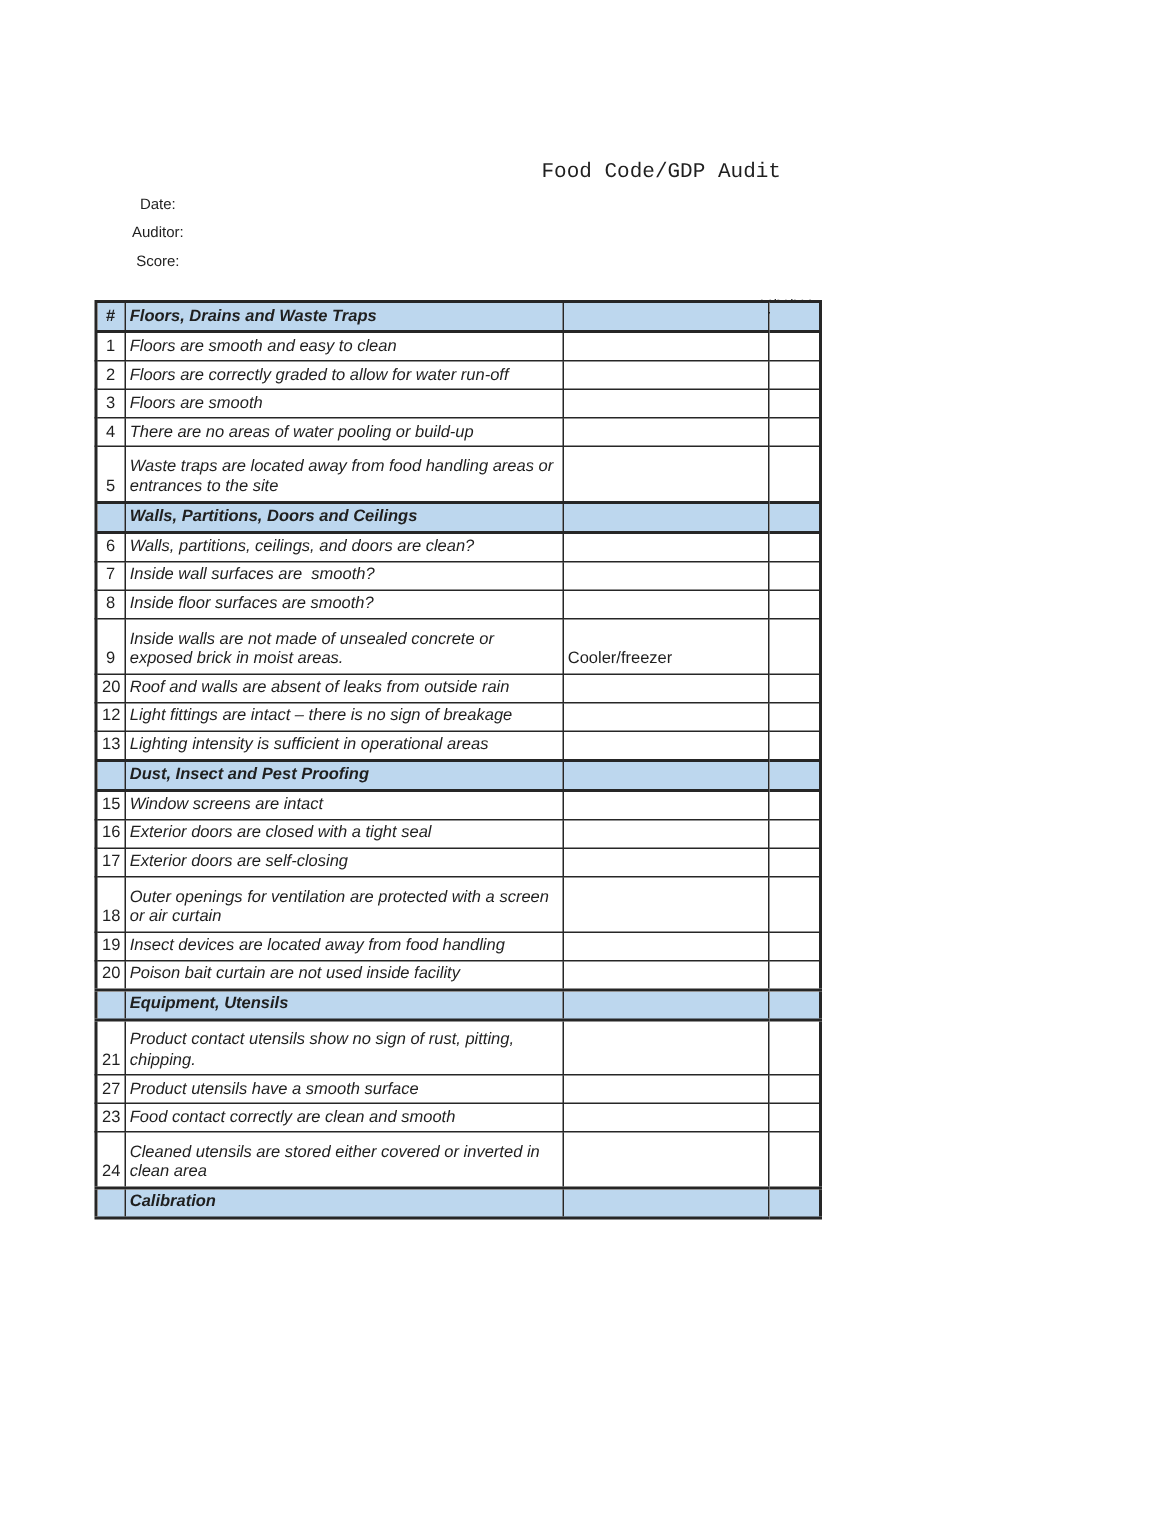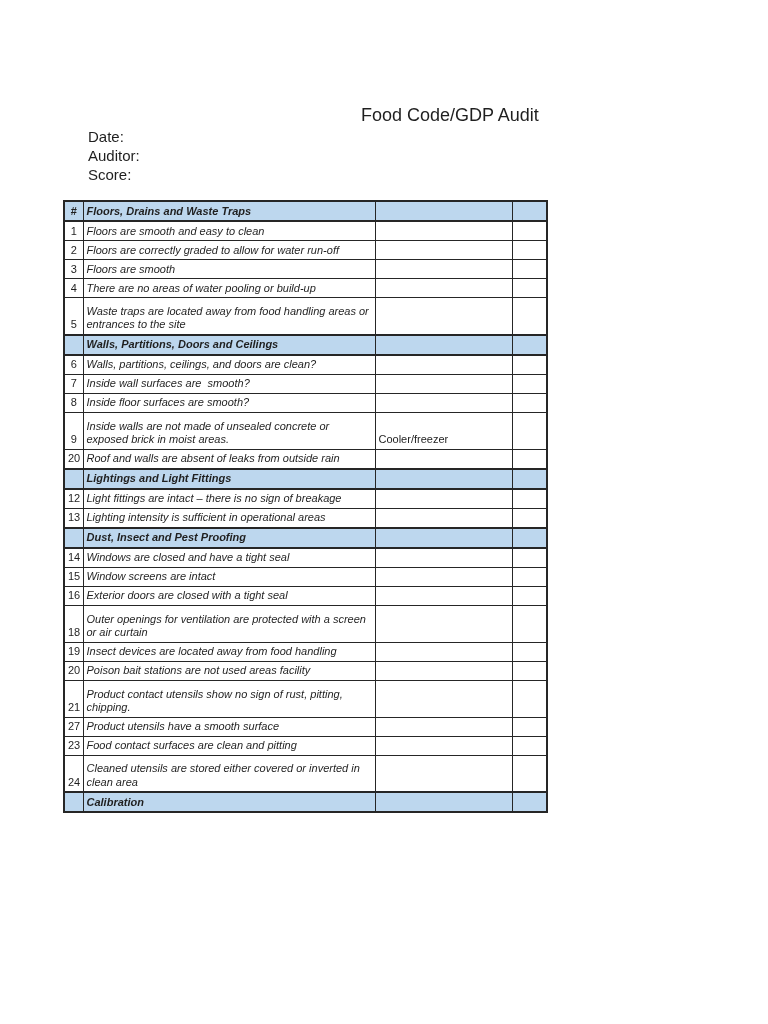--- a/index.html
+++ b/index.html
@@ -2,25 +2,25 @@
 <html><head>
 <meta charset="utf-8">
 <style>
   html,body { margin:0; padding:0; }
   body {
     width:768px; height:1024px; background:#ffffff; position:relative;
     font-family:"Liberation Sans", sans-serif; color:#1f1f1f; overflow:hidden;
   }
   .page-title {
     position:absolute; top:106px; left:361px;
-    font-size:18px; line-height:18px; white-space:nowrap;
+    font-size:14px; line-height:18px; white-space:nowrap;font-family:Liberation Mono, monospace;
   }
   .meta-block {
     position:absolute; top:127px; left:88px;
-    font-size:15px; line-height:19px;
+    font-size:10px; line-height:19px;text-align:center;
   }
   .yna-label {
     position:absolute; top:197px; left:507px; width:39px;
     overflow:hidden; white-space:nowrap;
     font-size:11px; line-height:14px;text-decoration:underline;
   }
   table.audit {
     position:absolute; top:200px; left:63px; width:483px;
     border-collapse:collapse; table-layout:fixed;
     font-size:11px; border:2px solid #262626;
@@ -128,95 +128,95 @@
         <td class="c-desc">Inside walls are not made of unsealed concrete or exposed brick in moist areas.</td>
         <td class="c-comment">Cooler/freezer</td>
         <td class="c-resp"></td>
       </tr>
       <tr>
         <td class="c-num">20</td>
         <td class="c-desc">Roof and walls are absent of leaks from outside rain</td>
         <td class="c-comment"></td>
         <td class="c-resp"></td>
       </tr>
-      <tr class="section">
-        <td class="c-num"></td>
-        <td class="c-desc">Lightings and Light Fittings</td>
-        <td class="c-comment"></td>
-        <td class="c-resp"></td>
-      </tr>
       <tr>
         <td class="c-num">12</td>
         <td class="c-desc">Light fittings are intact – there is no sign of breakage</td>
         <td class="c-comment"></td>
         <td class="c-resp"></td>
       </tr>
       <tr>
         <td class="c-num">13</td>
         <td class="c-desc">Lighting intensity is sufficient in operational areas</td>
         <td class="c-comment"></td>
         <td class="c-resp"></td>
       </tr>
       <tr class="section">
         <td class="c-num"></td>
         <td class="c-desc">Dust, Insect and Pest Proofing</td>
         <td class="c-comment"></td>
         <td class="c-resp"></td>
       </tr>
       <tr>
-        <td class="c-num">14</td>
-        <td class="c-desc">Windows are closed and have a tight seal</td>
-        <td class="c-comment"></td>
-        <td class="c-resp"></td>
-      </tr>
-      <tr>
         <td class="c-num">15</td>
         <td class="c-desc">Window screens are intact</td>
         <td class="c-comment"></td>
         <td class="c-resp"></td>
       </tr>
       <tr>
         <td class="c-num">16</td>
         <td class="c-desc">Exterior doors are closed with a tight seal</td>
         <td class="c-comment"></td>
         <td class="c-resp"></td>
       </tr>
+      <tr>
+        <td class="c-num">17</td>
+        <td class="c-desc">Exterior doors are self-closing</td>
+        <td class="c-comment"></td>
+        <td class="c-resp"></td>
+      </tr>
       <tr style="height: 37px;">
         <td class="c-num">18</td>
         <td class="c-desc">Outer openings for ventilation are protected with a screen or air curtain</td>
         <td class="c-comment"></td>
         <td class="c-resp"></td>
       </tr>
       <tr>
         <td class="c-num">19</td>
         <td class="c-desc">Insect devices are located away from food handling</td>
         <td class="c-comment"></td>
         <td class="c-resp"></td>
       </tr>
       <tr>
         <td class="c-num">20</td>
-        <td class="c-desc">Poison bait stations are not used areas facility</td>
+        <td class="c-desc">Poison bait curtain are not used inside facility</td>
+        <td class="c-comment"></td>
+        <td class="c-resp"></td>
+      </tr>
+      <tr class="section">
+        <td class="c-num"></td>
+        <td class="c-desc">Equipment, Utensils</td>
         <td class="c-comment"></td>
         <td class="c-resp"></td>
       </tr>
       <tr style="height: 37px;">
         <td class="c-num">21</td>
         <td class="c-desc">Product contact utensils show no sign of rust, pitting, chipping.</td>
         <td class="c-comment"></td>
         <td class="c-resp"></td>
       </tr>
       <tr>
         <td class="c-num">27</td>
         <td class="c-desc">Product utensils have a smooth surface</td>
         <td class="c-comment"></td>
         <td class="c-resp"></td>
       </tr>
       <tr>
         <td class="c-num">23</td>
-        <td class="c-desc">Food contact surfaces are clean and pitting</td>
+        <td class="c-desc">Food contact correctly are clean and smooth</td>
         <td class="c-comment"></td>
         <td class="c-resp"></td>
       </tr>
       <tr style="height: 37px;">
         <td class="c-num">24</td>
         <td class="c-desc">Cleaned utensils are stored either covered or inverted in clean area</td>
         <td class="c-comment"></td>
         <td class="c-resp"></td>
       </tr>
       <tr class="section">

